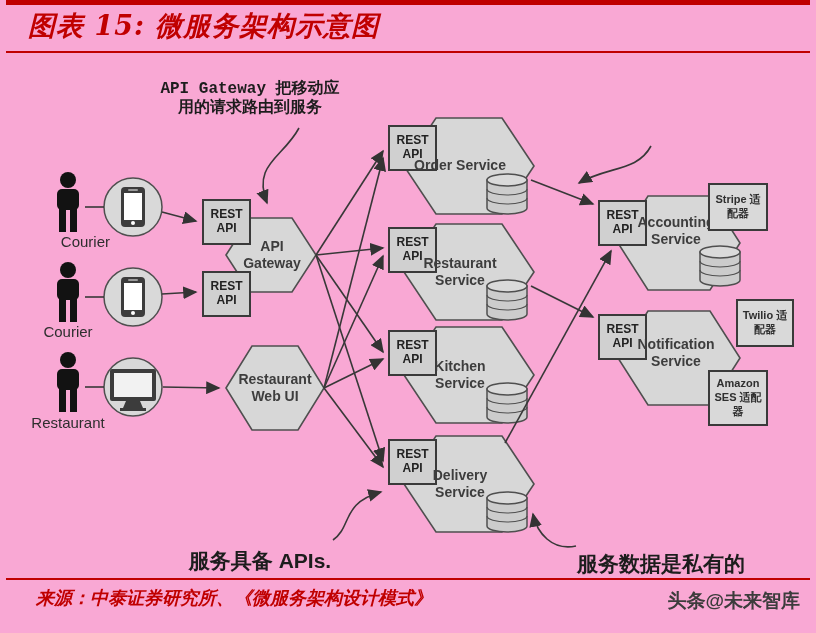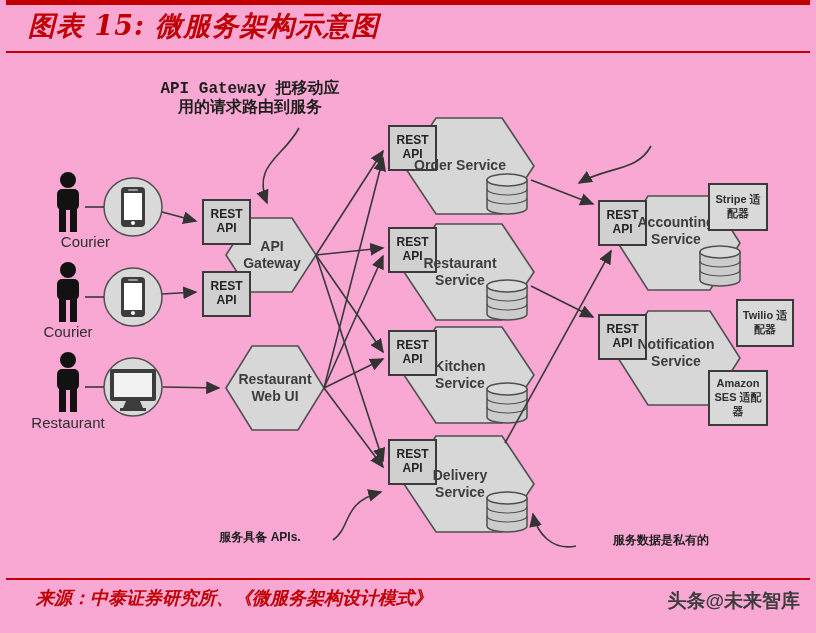--- a/index.html
+++ b/index.html
@@ -6,21 +6,21 @@
   .page{position:relative;width:816px;height:633px;background:#f9a8d4;overflow:hidden;
         font-family:"Liberation Sans",sans-serif;}
   .rule{position:absolute;left:6px;width:804px;background:#c00000;}
   .rule.top{top:0;height:5px;}
   .rule.under-title{top:51px;height:2px;}
   .rule.footer{top:578px;height:2px;}
   .fig-title{position:absolute;left:28px;top:8px;font-family:"DejaVu Serif","Liberation Serif",serif;
              font-style:italic;font-weight:bold;font-size:27px;color:#c00000;letter-spacing:1px;}
   .note{position:absolute;text-align:center;font-weight:bold;color:#1d1d1d;
         font-size:16px;line-height:19px;}
-  .note.single{font-size:12px;}
+  .note.single{font-size:21px;margin-top:23px;}
   .actor-label{position:absolute;width:84px;text-align:center;font-size:15px;color:#2e2e2e;}
   .rest-box{position:absolute;width:49px;height:46px;background:#d0d0d0;border:2px solid #3a3a3a;
             display:flex;align-items:center;justify-content:center;text-align:center;
             font-size:12px;font-weight:bold;color:#222;line-height:1.15;box-sizing:border-box;}
   .hex-label{position:absolute;display:flex;align-items:center;justify-content:center;
              text-align:center;font-size:14px;font-weight:600;color:#3d3d3d;line-height:1.25;}
   .adapter-box{position:absolute;background:#d9d9d9;border:2px solid #3a3a3a;box-sizing:border-box;
                display:flex;align-items:center;justify-content:center;text-align:center;
                font-size:11px;font-weight:bold;color:#2f2f2f;line-height:1.25;padding:2px;}
   .source-line{position:absolute;left:36px;top:586px;font-family:"DejaVu Serif","Liberation Serif",serif;

